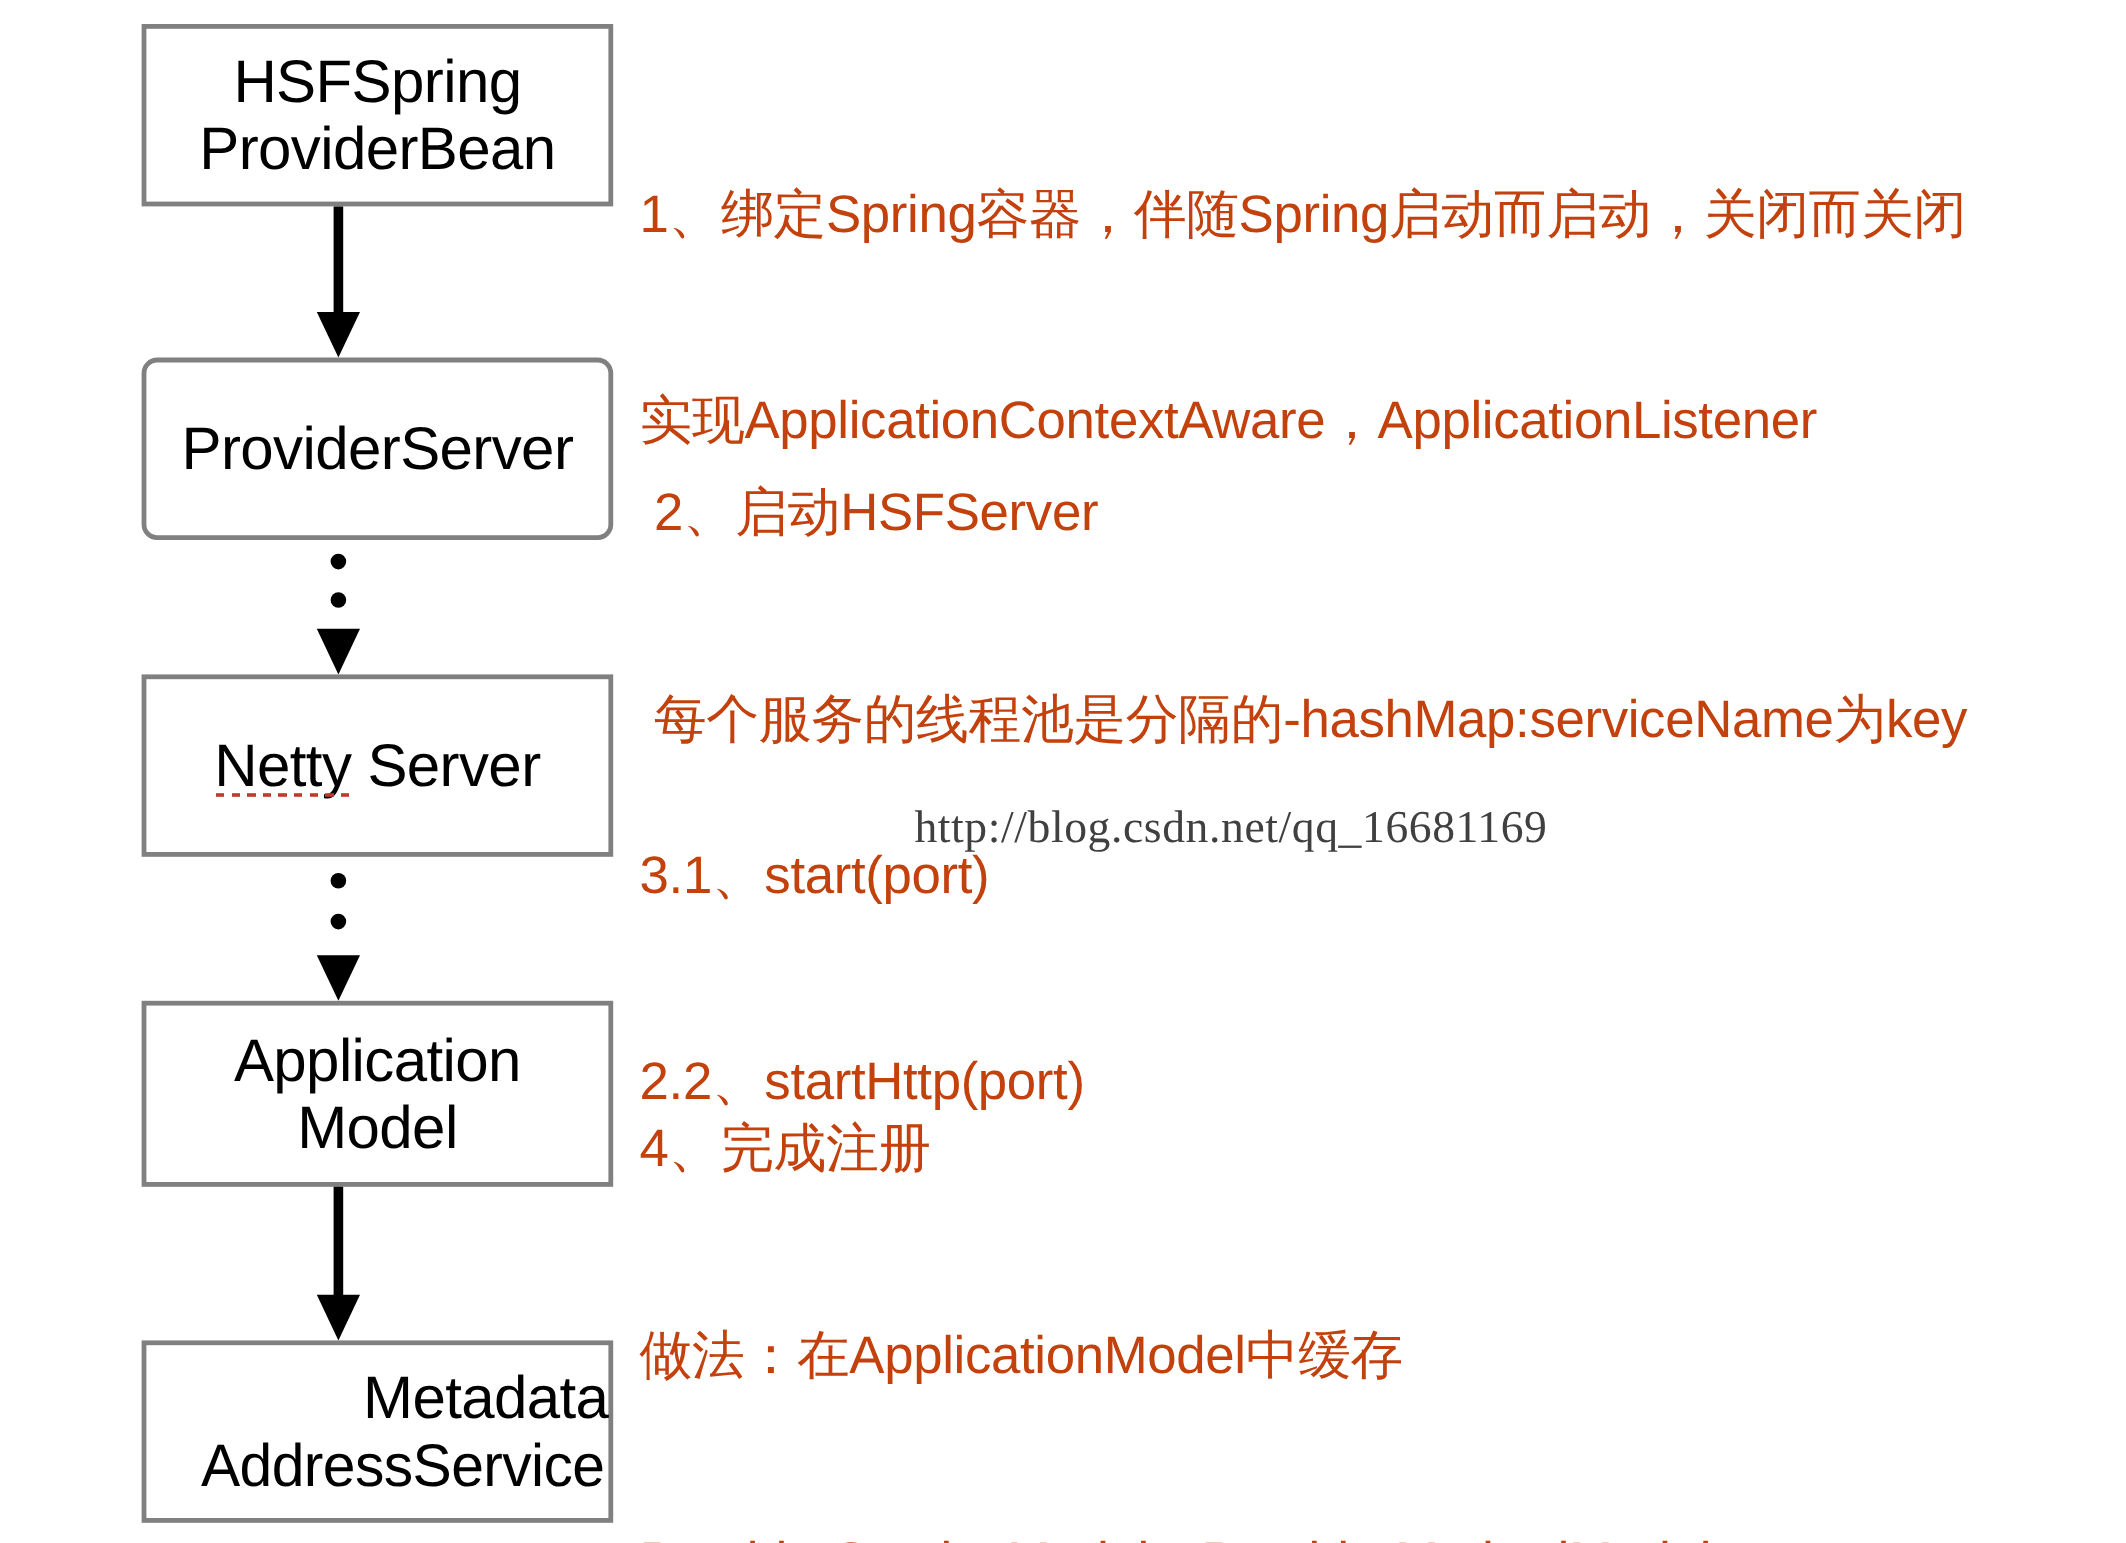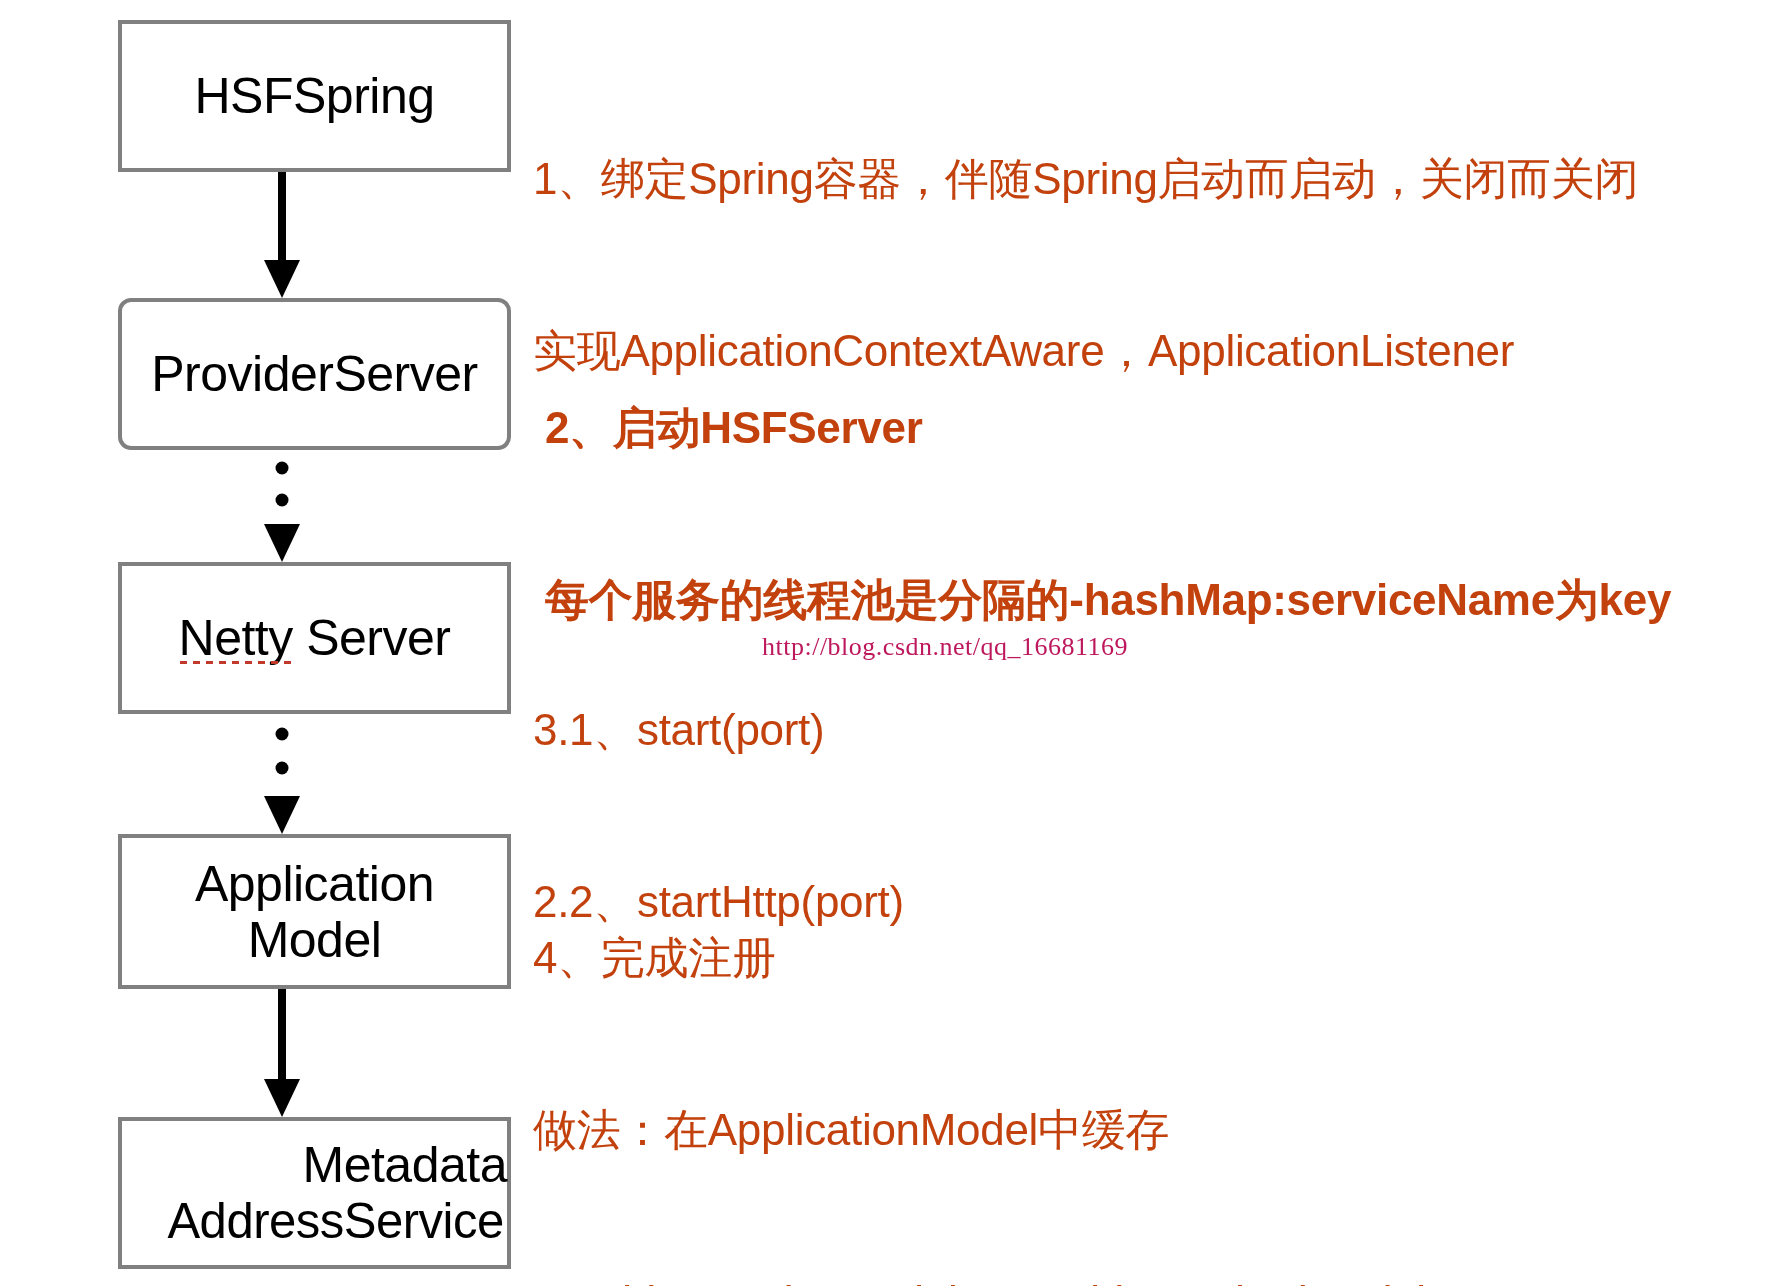--- a/index.html
+++ b/index.html
@@ -80,45 +80,46 @@
     position: absolute;
     font-size: 44px;
     line-height: 1.30;
     color: #c2410c;
     white-space: pre;
     letter-spacing: -0.3px;
   }
   .anno .ln { display: block; white-space: pre; }
 
   .anno-1 { left: 533px; top: 36px; }
-  .anno-2 { left: 533px; top: 285px; font-weight: bold; }
+  .anno-2 { left: 533px; top: 285px; }
   .anno-3 { left: 533px; top: 587px; }
   .anno-4 { left: 533px; top: 815px; }
   .anno-5 { left: 575px; top: 1168px; }
 
   
   .watermark {
     position: absolute;
     left: 762px;
-    top: 632px;
+    top: 668px;
     font-family: "Liberation Serif", "DejaVu Serif", serif;
-    font-size: 26px;
-    color: #be185d;
+    font-size: 38px;
+    color: #404040;
     white-space: nowrap;
     letter-spacing: 0.5px;
     pointer-events: none;
   }
 </style>
 </head>
 <body>
 
 <div id="canvas">
 
   <div class="node node-hsfspring">
     <span class="line">HSFSpring</span>
+    <span class="line">ProviderBean</span>
   </div>
 
   <div class="conn" style="left:252px; top:172px;">
     <svg width="60" height="128" viewBox="0 0 60 128" aria-hidden="true">
       <line x1="30" y1="0" x2="30" y2="100" stroke="#000000" stroke-width="8"></line>
       <polygon points="30,126 12,88 48,88" fill="#000000"></polygon>
     </svg>
   </div>
 
   <div class="node node-provsrv">

